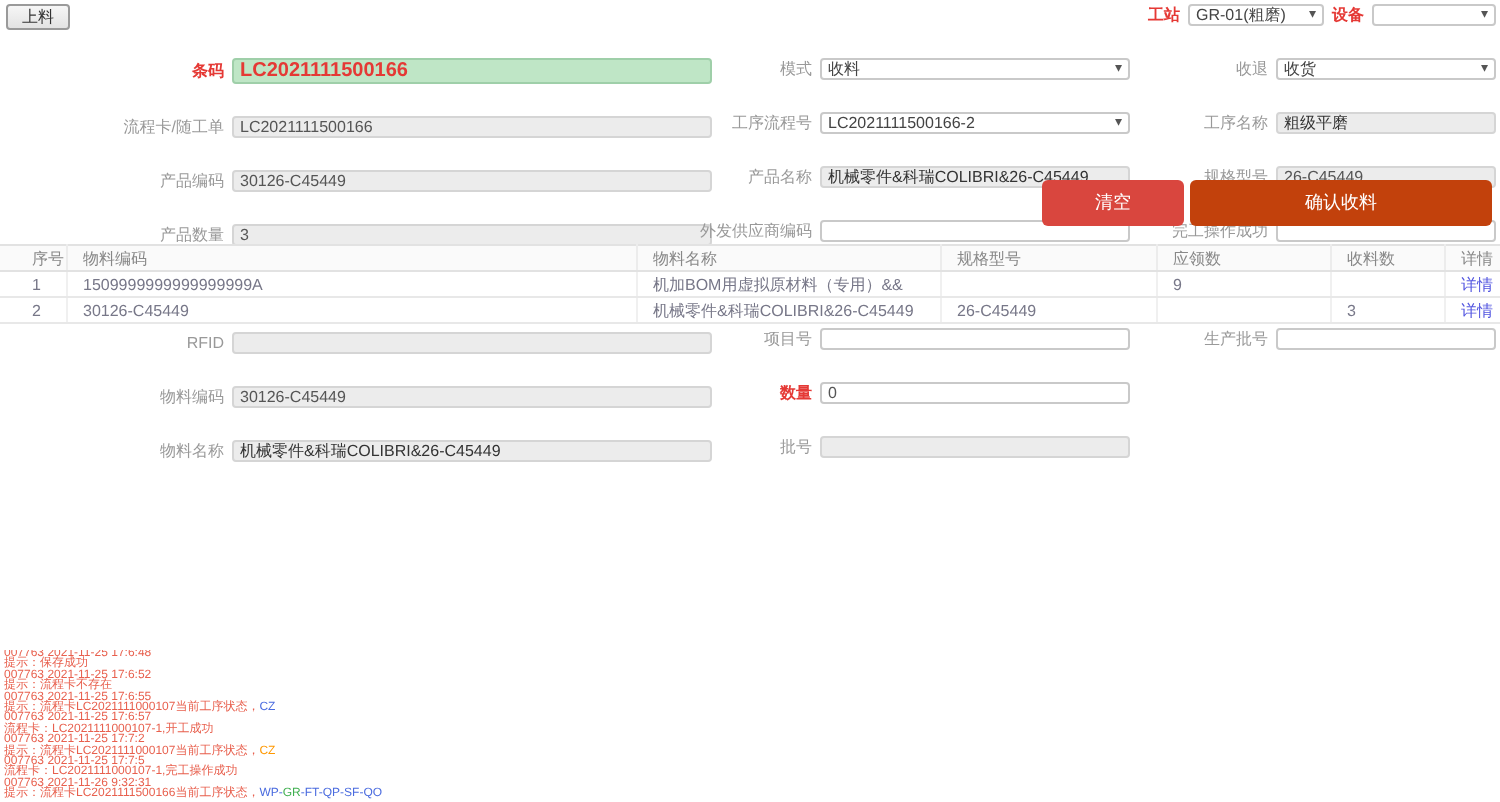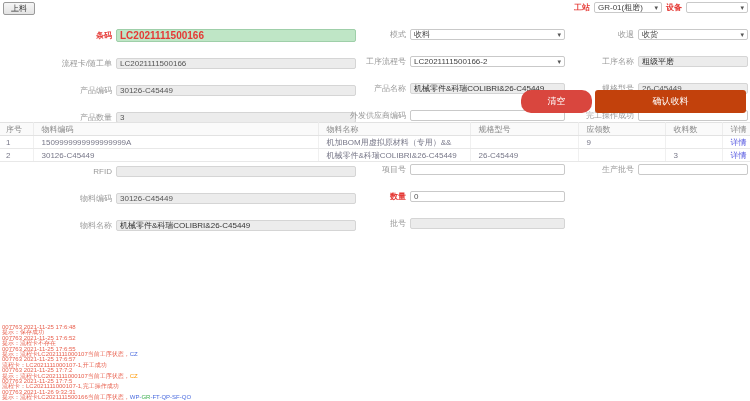--- a/index.html
+++ b/index.html
@@ -41,31 +41,31 @@
   .finput.ro { background:#ececec; border-color:#d5d5d5; }
   .finput.dark { color:#333; }
   .barcode { height:13px; background:#bfe6c6; border:1px solid #9fcfa9; color:#e53935;
     font-weight:bold; font-size:10px; }
   .fselect.fwide { flex:1; }
 
   
   .btn { position:absolute; top:76px; height:23px; border:none; border-radius:3px;
     color:#fff; font-size:9px; text-align:center; line-height:23px; cursor:pointer;
     font-family:inherit; }
-  .btn-clear { left:521px; width:71px; background:#d9463e;border-radius:10px; }
+  .btn-clear { left:521px; width:71px; background:#d9463e; }
   .btn-confirm { left:595px; width:151px; background:#c2410c; }
 
   
   .mat-table { position:absolute; top:122px; left:0; width:750px; border-collapse:collapse;
     font-size:8px; table-layout:fixed; }
   .mat-table th { height:13px; background:#fafafa; color:#888; font-weight:normal;
     text-align:left; padding:0 0 0 8px; border:1px solid #e2e2e2; border-left:none; border-right:1px solid #ececec; }
   .mat-table td { height:13px; color:#778; padding:0 0 0 8px; border:1px solid #e8e8e8;
     border-left:none; border-right:1px solid #f0f0f0; white-space:nowrap; overflow:hidden; background:#fff; }
-  .mat-table th:first-child, .mat-table td:first-child { padding-left:6px; }
+  .mat-table th:first-child, .mat-table td:first-child { padding-left:16px; }
   .detail-link { color:#5255e0; cursor:pointer; }
 
   
   .log-area { position:absolute; left:2px; top:325px; width:746px; height:76px;
     font-size:6px; line-height:5.4px; overflow:hidden; }
   .log-line { color:#e8604e; white-space:nowrap; transform-origin:left top; }
   .lc-blue { color:#4a6bdf; } .lc-green { color:#3faf4f; } .lc-orange { color:#ff9800; }
 </style>
 </head>
 <body>

